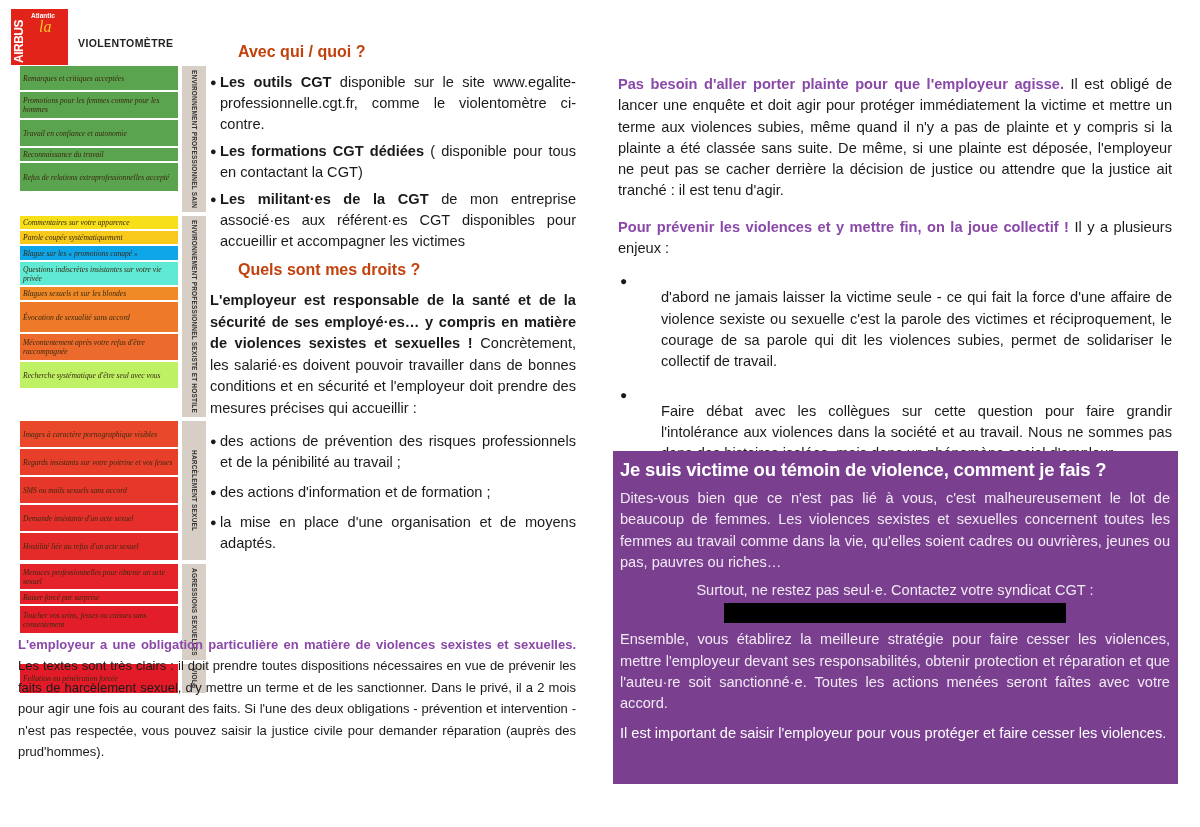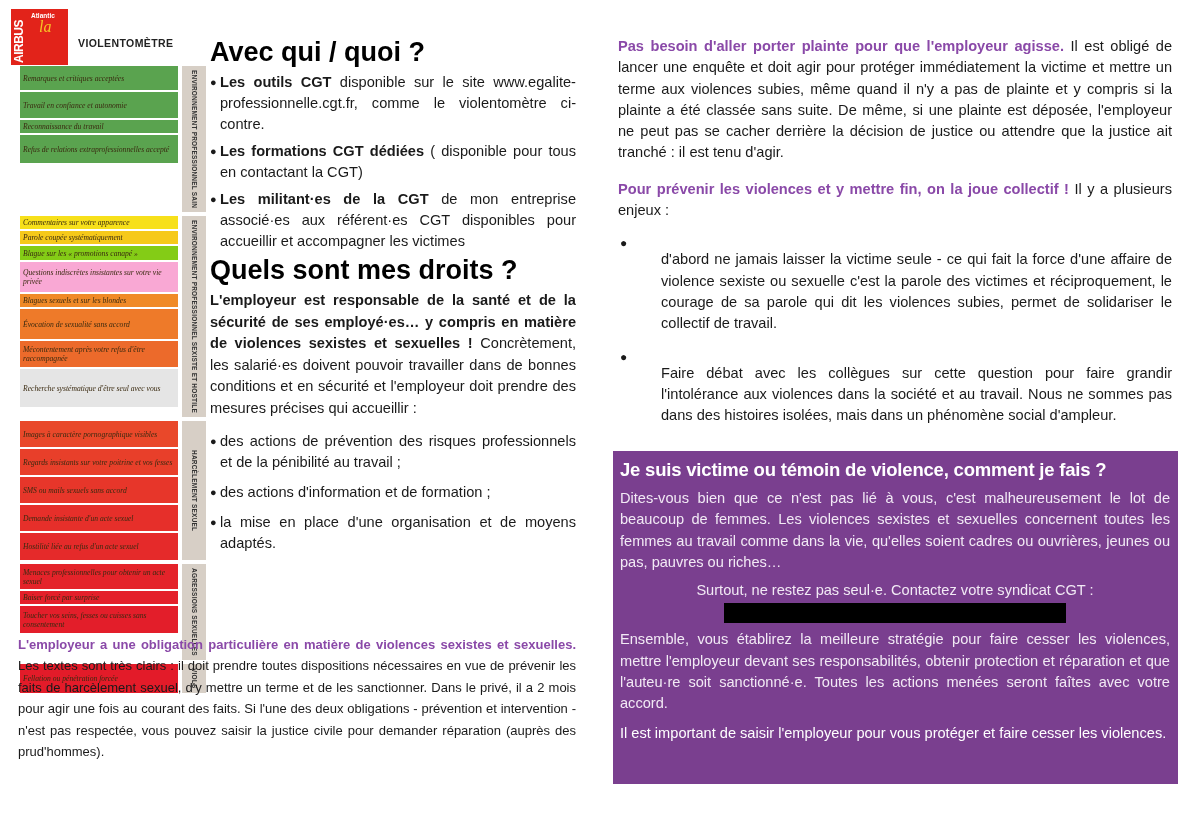--- a/index.html
+++ b/index.html
@@ -19,36 +19,36 @@
   .scale { position: absolute; left: 20px; top: 66px; width: 186px; }
   .group { position: relative; display: flex; margin-bottom: 4px; }
   .rows { width: 158px; }
   .row { color: #3a2a10; font-family: "Liberation Serif", serif; font-style: italic; font-size: 7.6px; line-height: 9px; padding: 1px 3px; display: flex; align-items: center; border-bottom: 2px solid #fff; }
   .row:last-child { border-bottom: 0; }
   .glabel { width: 24px; margin-left: 4px; background: #d7cfc6; display: flex; justify-content: center; }
   .glabel span { writing-mode: vertical-rl; font-size: 6.5px; font-weight: bold; color: #333; letter-spacing: 0.2px; text-align: center; padding: 4px 0; line-height: 8px; }
 
   
   .col2 { position: absolute; left: 210px; top: 38px; width: 366px; }
-  .h-purple { color: #000000; font-weight: bold; font-size: 27px; line-height: 28px; }
+  .h-purple { color: #c2410c; font-weight: bold; font-size: 16px; line-height: 28px; margin-left: 28px; }
   .bul { display: flex; font-size: 14.6px; line-height: 21px; margin-top: 6px; text-align: justify; }
   .bul .dot { width: 10px; flex: none; font-size: 11px; line-height: 21px; }
   .bul .txt { flex: 1; text-align: justify; }
   .bul b { font-weight: bold; }
   .droits-lead { font-size: 14.6px; line-height: 21.5px; text-align: justify; margin-top: 6px; }
   .droits-lead b { font-weight: bold; }
   .list2 .bul { margin-top: 9px; }
 
   
   .bottom-left { position: absolute; left: 18px; top: 634px; width: 558px; font-size: 13px; line-height: 21.4px; text-align: justify; }
   .purple-b { color: #8a49a8; font-weight: bold; }
 
   
   .col3 { position: absolute; left: 618px; top: 36px; width: 554px; font-size: 14.6px; line-height: 21.3px; }
-  .p-just { text-align: justify; }
+  .p-just { text-align: justify; margin-top: 38px; }
   .p2 { margin-top: 15px; }
   .rbul { display: flex; margin-top: 10px; text-align: justify; }
   .rbul .dot { width: 43px; flex: none; padding-left: 2px; font-size: 12px; }
   .rbul .txt { flex: 1; margin-top: 16px; }
 
   
   .pbox { position: absolute; left: 613px; top: 451px; width: 565px; height: 333px; background: #7a3f8f; color: #fff; padding: 6px 8px 0 7px; }
   .pbox h2 { font-size: 18.5px; font-weight: bold; line-height: 26px; letter-spacing: -0.2px; }
   .pbox .pt { font-size: 14.6px; line-height: 21.3px; text-align: justify; margin-top: 5px; color: #f2eaf5; }
   .pbox .center { text-align: center; margin-top: 7px; }
@@ -64,39 +64,40 @@
   <span class="la">la</span>
   <span class="cgt">cgt</span>
 </div>
 <div class="violento-title">VIOLENTOMÈTRE</div>
 
 <div class="scale">
 
   <div class="group">
     <div class="rows">
       <div class="row" style="height:26px;background:#5aa34f">Remarques et critiques acceptées</div>
+      <div class="row" style="height:28px;background:#5aa34f">Promotions pour les femmes comme pour les hommes</div>
       <div class="row" style="height:28px;background:#5aa34f">Travail en confiance et autonomie</div>
       <div class="row" style="height:15px;background:#5aa34f">Reconnaissance du travail</div>
       <div class="row" style="height:28px;background:#5aa34f">Refus de relations extraprofessionnelles accepté</div>
     </div>
     <div class="glabel">
         <span>ENVIRONNEMENT PROFESSIONNEL SAIN</span>
       </div>
   </div>
 
   <div class="group">
     <div class="rows">
       <div class="row" style="height:15px;background:#f7e01a">Commentaires sur votre apparence</div>
       <div class="row" style="height:15px;background:#f6c91a">Parole coupée systématiquement</div>
-      <div class="row" style="height:16px;background:#84cc16">Blague sur les « promotions canapé »</div>
-      <div class="row" style="height:32px;background:#f9a8d4">Questions indiscrètes insistantes sur votre vie privée</div>
+      <div class="row" style="height:16px;background:#0ea5e9">Blague sur les « promotions canapé »</div>
+      <div class="row" style="height:25px;background:#5eead4">Questions indiscrètes insistantes sur votre vie privée</div>
       <div class="row" style="height:15px;background:#f08a27">Blagues sexuels et sur les blondes</div>
       <div class="row" style="height:32px;background:#ee7a29">Évocation de sexualité sans accord</div>
       <div class="row" style="height:28px;background:#ec6a2b">Mécontentement après votre refus d'être raccompagnée</div>
-      <div class="row" style="height:38px;background:#e5e5e5">Recherche systématique d'être seul avec vous</div>
+      <div class="row" style="height:26px;background:#bef264">Recherche systématique d'être seul avec vous</div>
     </div>
     <div class="glabel">
         <span>ENVIRONNEMENT PROFESSIONNEL SEXISTE ET HOSTILE</span>
       </div>
   </div>
 
   <div class="group">
     <div class="rows">
       <div class="row" style="height:28px;background:#e9482a">Images à caractère pornographique visibles</div>
       <div class="row" style="height:28px;background:#e83f2a">Regards insistants sur votre poitrine et vos fesses</div>

